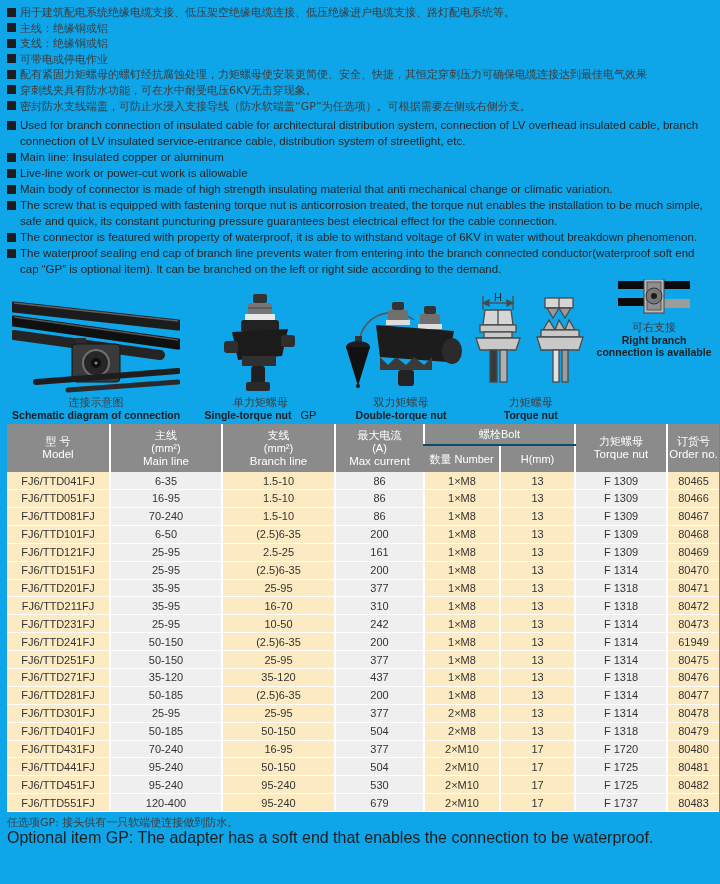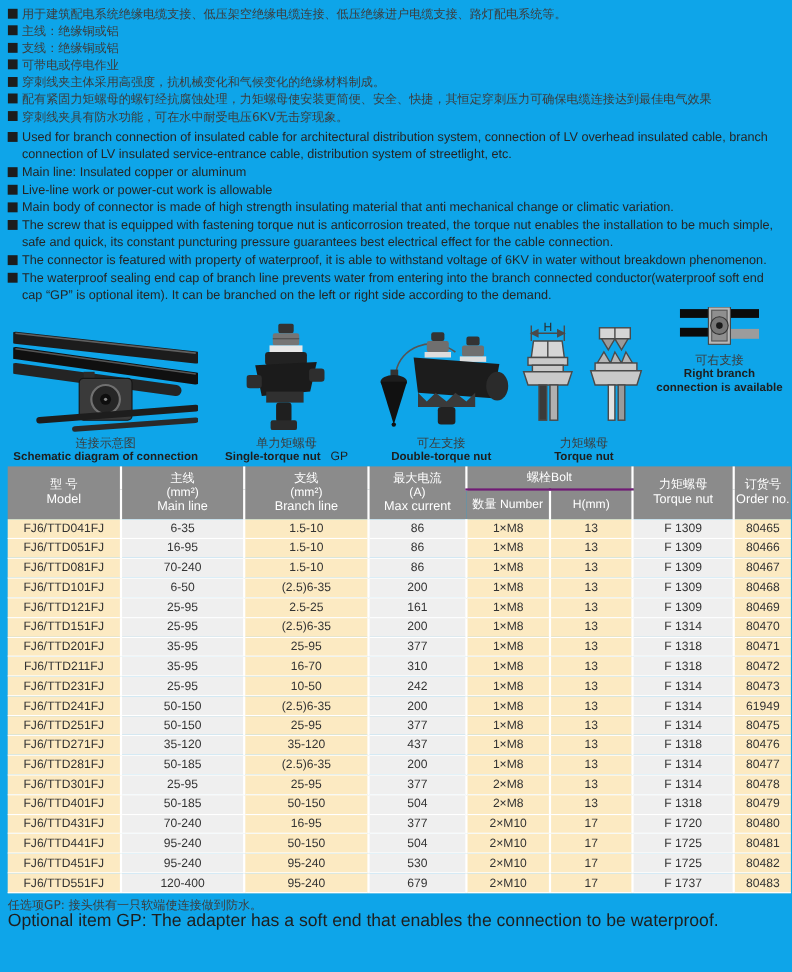--- a/index.html
+++ b/index.html
@@ -27,21 +27,21 @@
   .f5 .mini{display:flex;flex-direction:column;align-items:center;}
   .f5{justify-content:flex-start;padding-top:0;}
   .f5 .mini + .mini{margin-top:3px;}
 
   
   table.spec{border-collapse:collapse;table-layout:fixed;width:712px;margin:3px auto 0 0;}
   table.spec th{background:#8b8b8b;color:#fff;font-weight:normal;
       font-size:11px;line-height:13px;padding:1px 0;text-align:center;vertical-align:middle;}
   table.spec th .h-en{font-size:11.5px;}
   table.spec th+th, table.spec td+td{border-left:2px solid #fff;}
-  table.spec thead tr.grp th.gcell{border-bottom:2px solid #701a75;height:18px;}
+  table.spec thead tr.grp th.gcell{border-bottom:2px solid #0c4a6e;height:18px;}
   table.spec thead tr.sub th{height:24px;}
   table.spec td{font-size:11px;color:#333;text-align:center;height:16.9px;padding:0;
       border-bottom:1px solid #fff;line-height:16px;}
   td.cream{background:#fceac2;}
   td.lite{background:#efefef;border-bottom:1px solid #e7e7e7;}
   .hline{display:block;}
 
   
   .notes{margin-top:3px;}
   .note-cn{font-size:11px;color:#3c3c3c;font-family:"DejaVu Sans",sans-serif;line-height:15px;}
@@ -50,23 +50,23 @@
 </head>
 <body>
 
 <div class="page">
 
   <ul class="blist cn">
       <li><span class="sq"></span><span>用于建筑配电系统绝缘电缆支接、低压架空绝缘电缆连接、低压绝缘进户电缆支接、路灯配电系统等。</span></li>
       <li><span class="sq"></span><span>主线：绝缘铜或铝</span></li>
       <li><span class="sq"></span><span>支线：绝缘铜或铝</span></li>
       <li><span class="sq"></span><span>可带电或停电作业</span></li>
-      <li><span class="sq"></span><span>穿刺线夹主体采用高强度，抗机械变化和气候变化的绝缘材料制成。</span></li>
       <li><span class="sq"></span><span>配有紧固力矩螺母的螺钉经抗腐蚀处理，力矩螺母使安装更简便、安全、快捷，其恒定穿刺压力可确保电缆连接达到最佳电气效果</span></li>
       <li><span class="sq"></span><span>穿刺线夹具有防水功能，可在水中耐受电压6KV无击穿现象。</span></li>
+      <li><span class="sq"></span><span>密封防水支线端盖，可防止水浸入支接导线（防水软端盖“GP”为任选项）。可根据需要左侧或右侧分支。</span></li>
     </ul>
 
   <ul class="blist en">
       <li><span class="sq"></span><span>Used for branch connection of insulated cable for architectural distribution system, connection of LV overhead insulated cable, branch connection of LV insulated service-entrance cable, distribution system of streetlight, etc.</span></li>
       <li><span class="sq"></span><span>Main line: Insulated copper or aluminum</span></li>
       <li><span class="sq"></span><span>Live-line work or power-cut work is allowable</span></li>
       <li><span class="sq"></span><span>Main body of connector is made of high strength insulating material that anti mechanical change or climatic variation.</span></li>
       <li><span class="sq"></span><span>The screw that is equipped with fastening torque nut is anticorrosion treated, the torque nut enables the installation to be much simple, safe and quick, its constant puncturing pressure guarantees best electrical effect for the cable connection.</span></li>
       <li><span class="sq"></span><span>The connector is featured with property of waterproof, it is able to withstand voltage of 6KV in water without breakdown phenomenon.</span></li>
       <li><span class="sq"></span><span>The waterproof sealing end cap of branch line prevents water from entering into the branch connected conductor(waterproof soft end cap “GP” is optional item). It can be branched on the left or right side according to the demand.</span></li>
@@ -128,21 +128,21 @@
           <rect x="50" y="26" width="24" height="5" fill="#ddd"></rect>
           <rect x="88" y="12" width="12" height="8" rx="2" fill="#333"></rect>
           <rect x="84" y="20" width="20" height="10" rx="2" fill="#6f6f6f"></rect>
           <rect x="82" y="30" width="24" height="5" fill="#ddd"></rect>
           <polygon points="40,31 118,37 112,68 44,63" fill="#1c1c1c"></polygon>
           <ellipse cx="116" cy="57" rx="10" ry="13" fill="#2b2b2b"></ellipse>
           <polygon points="44,63 52,71 60,63 70,71 78,63 88,71 96,63 96,76 44,76" fill="#3a3a3a"></polygon>
           <rect x="62" y="76" width="16" height="16" rx="3" fill="#222"></rect>
         </svg>
       </span>
-      <span class="cap-cn">可左支接</span>
+      <span class="cap-cn">双力矩螺母</span>
       <span class="cap-en">Double-torque nut</span>
     </div>
 
     <div class="fig f4">
       <span class="art">
         <svg width="120" height="102" viewBox="0 0 120 102">
           <g stroke="#4a4a4a" stroke-width="1.3" fill="#c9c9c9">
             <line x1="12" y1="4" x2="12" y2="18" fill="none"></line>
             <line x1="42" y1="4" x2="42" y2="18" fill="none"></line>
             <line x1="12" y1="11" x2="42" y2="11" fill="none"></line>

